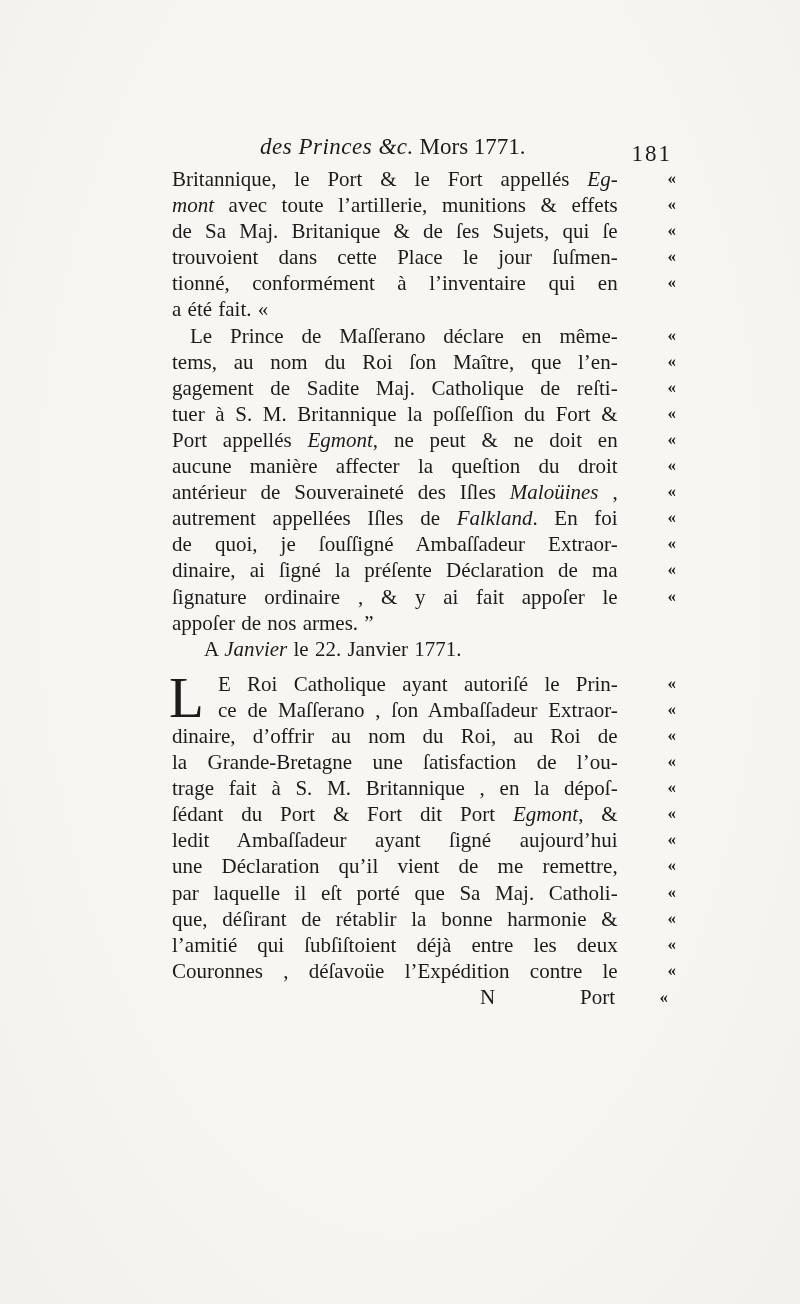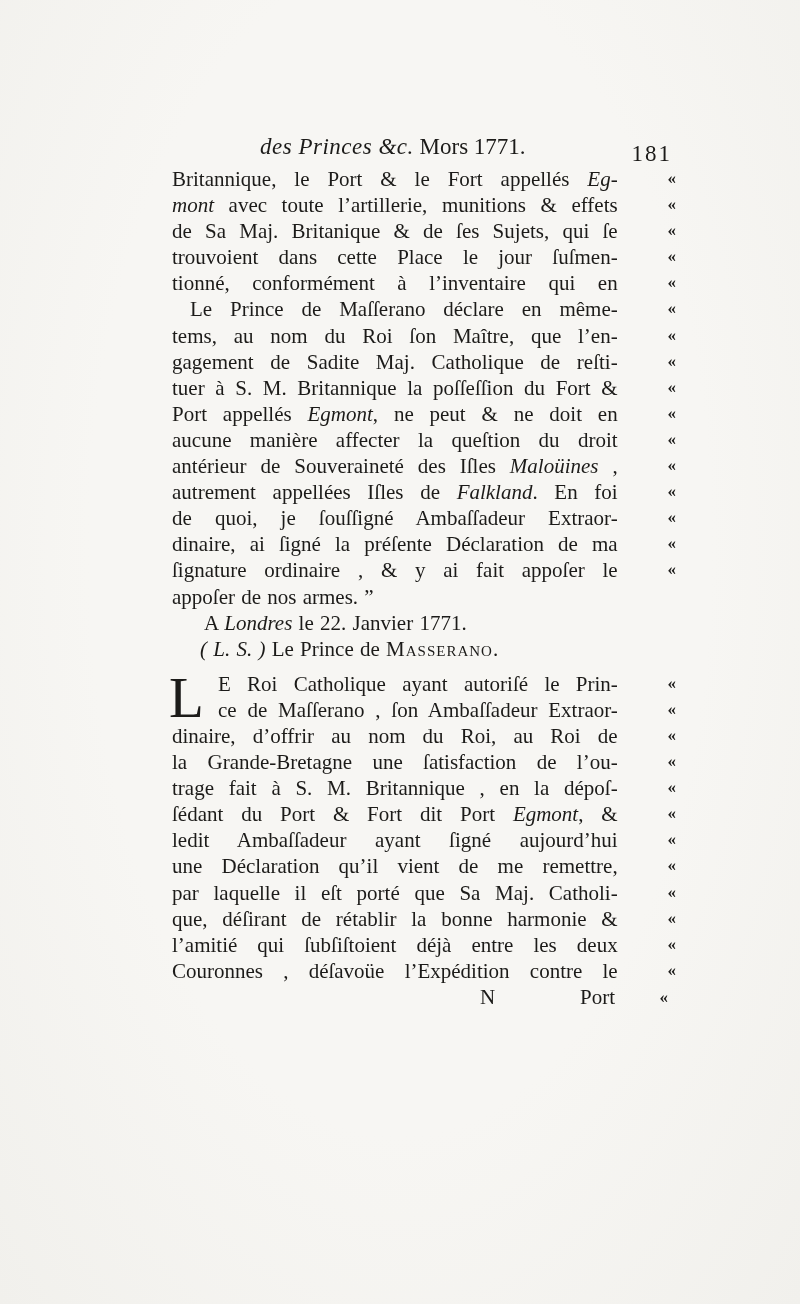--- a/index.html
+++ b/index.html
@@ -81,20 +81,23 @@
             <span class="qmark">«</span>
           </div>
           <div class="line">
             <span class="ltext j"><span>trouvoient dans cette Place le jour ſuſmen-</span></span>
             <span class="qmark">«</span>
           </div>
           <div class="line">
             <span class="ltext j"><span>tionné, conformément à l’inventaire qui en</span></span>
             <span class="qmark">«</span>
           </div>
+          <div class="line">
+            <span class="ltext"><span>a été fait. «</span></span>
+          </div>
         </div>
         <div class="section">
           <div class="line">
             <span class="ltext j" style="padding-left: 18px;"><span>Le Prince de Maſſerano déclare en même-</span></span>
             <span class="qmark">«</span>
           </div>
           <div class="line">
             <span class="ltext j"><span>tems, au nom du Roi ſon Maître, que l’en-</span></span>
             <span class="qmark">«</span>
           </div>
@@ -131,24 +134,21 @@
             <span class="qmark">«</span>
           </div>
           <div class="line">
             <span class="ltext j"><span>ſignature ordinaire , &amp; y ai fait appoſer le</span></span>
             <span class="qmark">«</span>
           </div>
           <div class="line">
             <span class="ltext"><span>appoſer de nos armes. ”</span></span>
           </div>
           <div class="line">
-            <span class="ltext" style="padding-left: 32px;"><span>A </span><span class="it">Londres</span><span> le 22. Janvier 1771.</span></span>
-          </div>
-          <div class="line">
-            <span class="ltext" style="padding-left: 28px;"><span class="it">( L. S. )</span><span> Le Prince de </span><span class="sc">Masserano</span><span>.</span></span>
+            <span class="ltext" style="padding-left: 32px;"><span>A </span><span class="it">Janvier</span><span> le 22. Janvier 1771.</span></span>
           </div>
         </div>
         <div class="section sec-heading">
         </div>
         <div class="section sec-para3">
           <span class="dropcap">L</span>
           <div class="line">
             <span class="ltext j dcpad"><span>E Roi Catholique ayant autoriſé le Prin-</span></span>
             <span class="qmark">«</span>
           </div>

